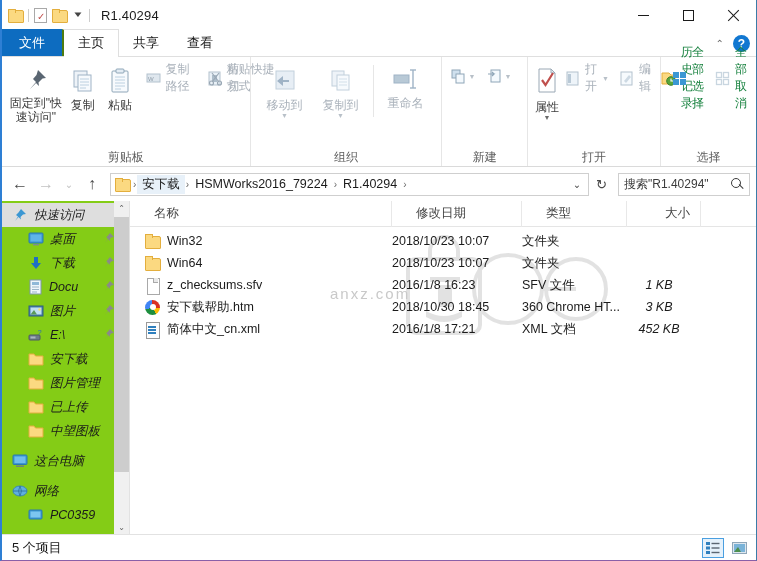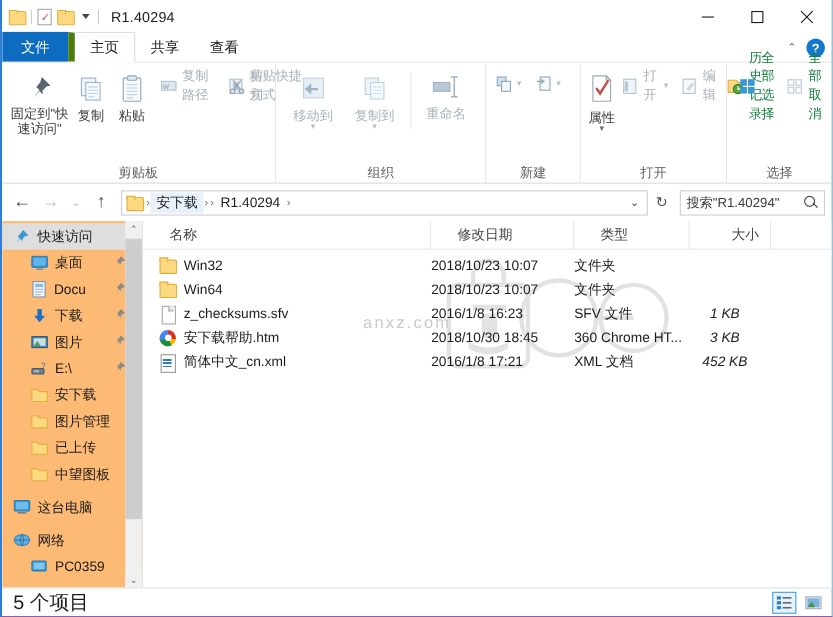--- a/index.html
+++ b/index.html
@@ -80,21 +80,21 @@
     display: flex; align-items: flex-end; border-bottom: 1px solid #dfdfdf;
   }
   .tab {
     height: 27px; padding: 0 14px; display: flex; align-items: center;
     font-size: 13px; color: #1b1b1b;
   }
   .tab.file {
     background: #0d6cc0; color: #ffffff; padding: 0 17px; height: 27px;
   }
   .tab.active {
-    background: #ffffff; border-left: 6px solid #4d7c0f; border-right: 1px solid #dfdfdf;
+    background: #ffffff; border-left: 2px solid #4d7c0f; border-right: 1px solid #dfdfdf;
     border-top: 1px solid #dfdfdf; position: relative; z-index: 3;
   }
   .tab.active::after {
     content: ""; position: absolute; left: 0; right: 0; bottom: -1px; height: 2px; background: #fff;
   }
   .tabstrip-right {
     position: absolute; right: 6px; bottom: 4px; display: flex; align-items: center; gap: 9px;
   }
   .caret-up { font-size: 10px; color: #6b6b6b; }
   .help-btn {
@@ -191,22 +191,22 @@
     border:1.4px solid #3c3c3c; border-radius:50%;
   }
   .search-glyph::after {
     content:""; position:absolute; left:7px; top:8px; width:6px; height:1.4px;
     background:#3c3c3c; transform:rotate(45deg);
   }
 
   
   .main { display: flex; height: 334px; background: #ffffff; }
   .sidebar {
-    width: 128px; position: relative; background: #fdba74;
-    border-right: 1px solid #e2e2e2; overflow: hidden;
+    width: 128px; position: relative; background: #84cc16;
+    border-right: 1px solid #e2e2e2; overflow: hidden; font-style: italic;
   }
   .nav-list { padding-top: 2px; }
   .nav-row {
     height: 24px; display: flex; align-items: center; gap: 6px;
     padding-left: 10px; font-size: 12.5px; color: #1b1b1b; white-space: nowrap;
     position: relative;
   }
   .nav-row.sel { background: #dedede; }
   .nav-row.indent1 { padding-left: 26px; }
   .nav-row .pin { margin-left: auto; margin-right: 14px; }
@@ -288,21 +288,21 @@
   .wm-text {
     position: absolute; left: 200px; top: 84px; font-size: 15px; color: #c9c9c9;
     letter-spacing: 2px; z-index: 1;
   }
 
   
   .statusbar {
     position: absolute; left: 0; right: 0; bottom: 0; height: 26px;
     background: #ffffff; border-top: 1px solid #e2e2e2;
     display: flex; align-items: center; padding: 0 6px 0 10px;
-    font-size: 18px; color: #1b1b1b;
+    font-size: 13px; color: #1b1b1b;
   }
   .status-spacer { flex: 1; }
   .viewtoggle { display: flex; align-items: center; gap: 4px; }
   .vt {
     width: 22px; height: 20px; display: flex; align-items: center; justify-content: center;
   }
   .vt.active { border: 1px solid #4a9fe0; background: #e5f1fb; }
 </style>
 </head>
 <body>
@@ -592,20 +592,21 @@
   <div class="addressbar">
     <span class="nav-ico">←</span>
     <span class="nav-ico dim">→</span>
     <span class="nav-ico small dim">⌄</span>
     <span class="nav-ico">↑</span>
     <div class="crumbbox">
       <span class="crumb-folder"></span>
       <span class="crumb-sep">›</span>
       <span class="crumb hl">安下载</span>
       <span class="crumb-sep">›</span>
+      <span class="crumb">HSMWorks2016_79224</span>
       <span class="crumb-sep">›</span>
       <span class="crumb">R1.40294</span>
       <span class="crumb-sep">›</span>
       <span class="crumb-spacer"></span>
       <span class="crumb-dd">⌄</span>
     </div>
     <span class="refresh">↻</span>
     <div class="searchbox">
       <span class="ph">搜索"R1.40294"</span>
       <span class="search-glyph"></span>
@@ -628,54 +629,54 @@
 
         <div class="nav-row indent1">
           <span class="ic" style="width:16px;height:14px">
             <svg width="16" height="14" viewBox="0 0 16 14">
               <rect x="1" y="1" width="14" height="10" rx="1" fill="#3b97d3" stroke="#2a7ab0"></rect>
               <rect x="2.5" y="2.5" width="11" height="7" fill="#5fb4e8"></rect>
               <rect x="5" y="12" width="6" height="1.4" fill="#7c8b97"></rect>
             </svg>
           </span>
           <span>桌面</span>
+          <span class="pin">
+            <svg width="12" height="12" viewBox="0 0 12 12">
+                <path d="M7 1 L11 5 L8.5 5.3 L6.8 7 L7 9 L5.3 7.2 L2 10.5 L5 7 L3.3 5.3 L5 3.5 Z" fill="#8a8a8a"></path>
+              </svg>
+          </span>
+        </div>
+
+        <div class="nav-row indent1">
+          <span class="ic" style="width:16px;height:15px">
+            <svg width="16" height="15" viewBox="0 0 16 15">
+              <path d="M6 1 h4 v6 h3 l-5 6 l-5 -6 h3 z" fill="#1f6fc4"></path>
+            </svg>
+          </span>
+          <span>下载</span>
           <span class="pin">
             <svg width="12" height="12" viewBox="0 0 12 12">
                 <path d="M7 1 L11 5 L8.5 5.3 L6.8 7 L7 9 L5.3 7.2 L2 10.5 L5 7 L3.3 5.3 L5 3.5 Z" fill="#8a8a8a"></path>
               </svg>
           </span>
         </div>
 
         <div class="nav-row indent1">
           <span class="ic" style="width:15px;height:16px">
             <svg width="15" height="16" viewBox="0 0 15 16">
               <rect x="2" y="1" width="11" height="14" fill="#eef5fb" stroke="#7f97ab"></rect>
               <rect x="4" y="3" width="7" height="3" fill="#8fb8d8"></rect>
               <g stroke="#9ab4c8" stroke-width="1">
                   <line x1="4" y1="8" x2="11" y2="8"></line>
                   <line x1="4" y1="10.5" x2="11" y2="10.5"></line>
                   <line x1="4" y1="13" x2="9" y2="13"></line>
                 </g>
             </svg>
           </span>
           <span>Docu</span>
-          <span class="pin">
-            <svg width="12" height="12" viewBox="0 0 12 12">
-                <path d="M7 1 L11 5 L8.5 5.3 L6.8 7 L7 9 L5.3 7.2 L2 10.5 L5 7 L3.3 5.3 L5 3.5 Z" fill="#8a8a8a"></path>
-              </svg>
-          </span>
-        </div>
-
-        <div class="nav-row indent1">
-          <span class="ic" style="width:16px;height:15px">
-            <svg width="16" height="15" viewBox="0 0 16 15">
-              <path d="M6 1 h4 v6 h3 l-5 6 l-5 -6 h3 z" fill="#1f6fc4"></path>
-            </svg>
-          </span>
-          <span>下载</span>
           <span class="pin">
             <svg width="12" height="12" viewBox="0 0 12 12">
                 <path d="M7 1 L11 5 L8.5 5.3 L6.8 7 L7 9 L5.3 7.2 L2 10.5 L5 7 L3.3 5.3 L5 3.5 Z" fill="#8a8a8a"></path>
               </svg>
           </span>
         </div>
 
         <div class="nav-row indent1">
           <span class="ic" style="width:16px;height:14px">
             <svg width="16" height="14" viewBox="0 0 16 14">

